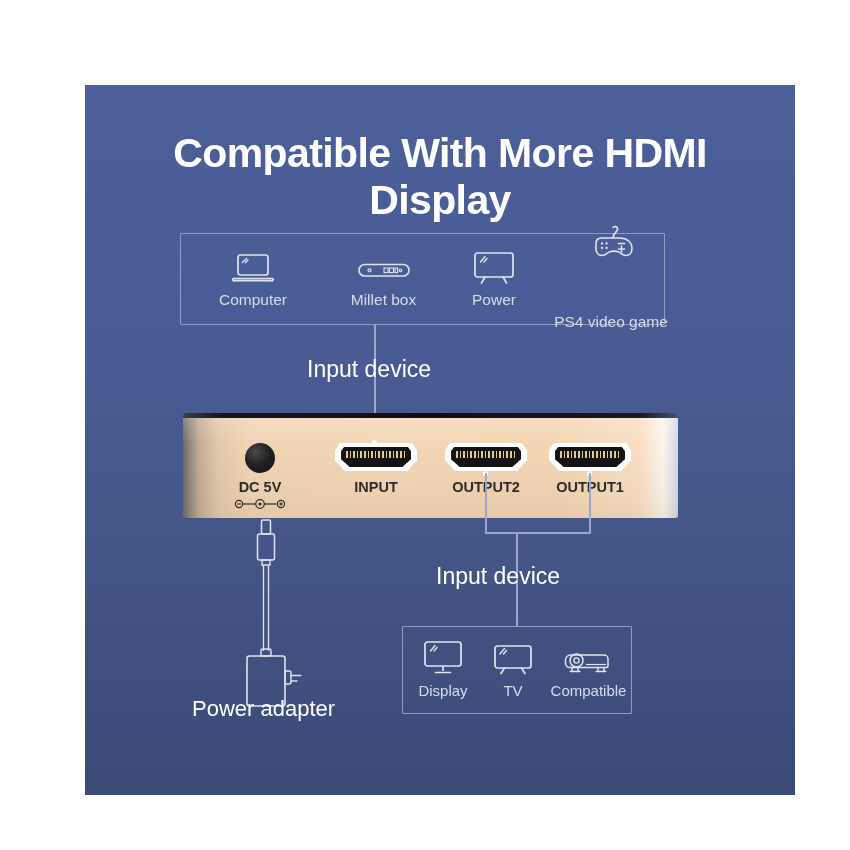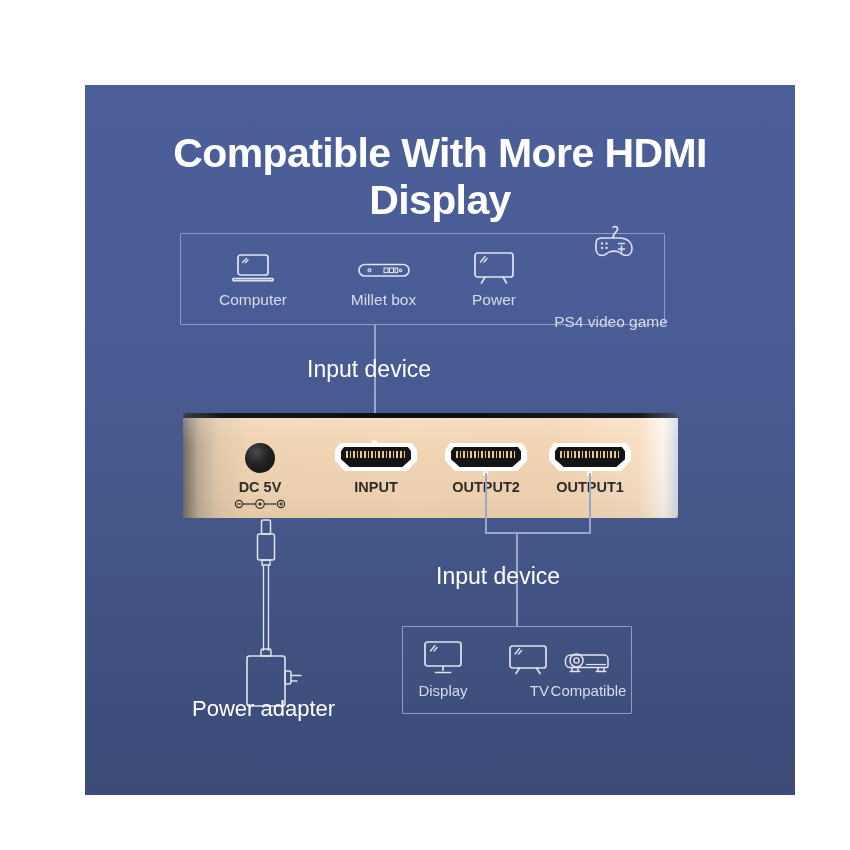--- a/index.html
+++ b/index.html
@@ -259,21 +259,21 @@
           <svg width="42" height="36" viewBox="0 0 42 36">
             <rect x="3" y="2" width="36" height="24" rx="2.5" fill="none" stroke="#dfe4f0" stroke-width="1.7"></rect>
             <path d="M8.5 11 L13 5.5 M12 11 L15 7.5" stroke="#dfe4f0" stroke-width="1.4" stroke-linecap="round"></path>
             <path d="M21 26 v5" stroke="#dfe4f0" stroke-width="1.7"></path>
             <path d="M13.5 32.5 h15" stroke="#dfe4f0" stroke-width="1.7" stroke-linecap="round"></path>
           </svg>
         </div>
         <div class="lbl">Display</div>
       </div>
 
-      <div class="devcell" style="left:74px;width:72px;align-items:flex-end;">
+      <div class="devcell" style="left:74px;width:72px;">
         <div class="icon">
           <svg width="42" height="33" viewBox="0 0 42 33">
             <rect x="3" y="3" width="36" height="22" rx="2.5" fill="none" stroke="#dfe4f0" stroke-width="1.7"></rect>
             <path d="M8 11 L12.5 5.5 M11.5 11 L14.5 7.5" stroke="#dfe4f0" stroke-width="1.4" stroke-linecap="round"></path>
             <path d="M12.5 25 L9 30.5 M29.5 25 L33 30.5" stroke="#dfe4f0" stroke-width="1.7" stroke-linecap="round"></path>
           </svg>
         </div>
         <div class="lbl">TV</div>
       </div>
 

